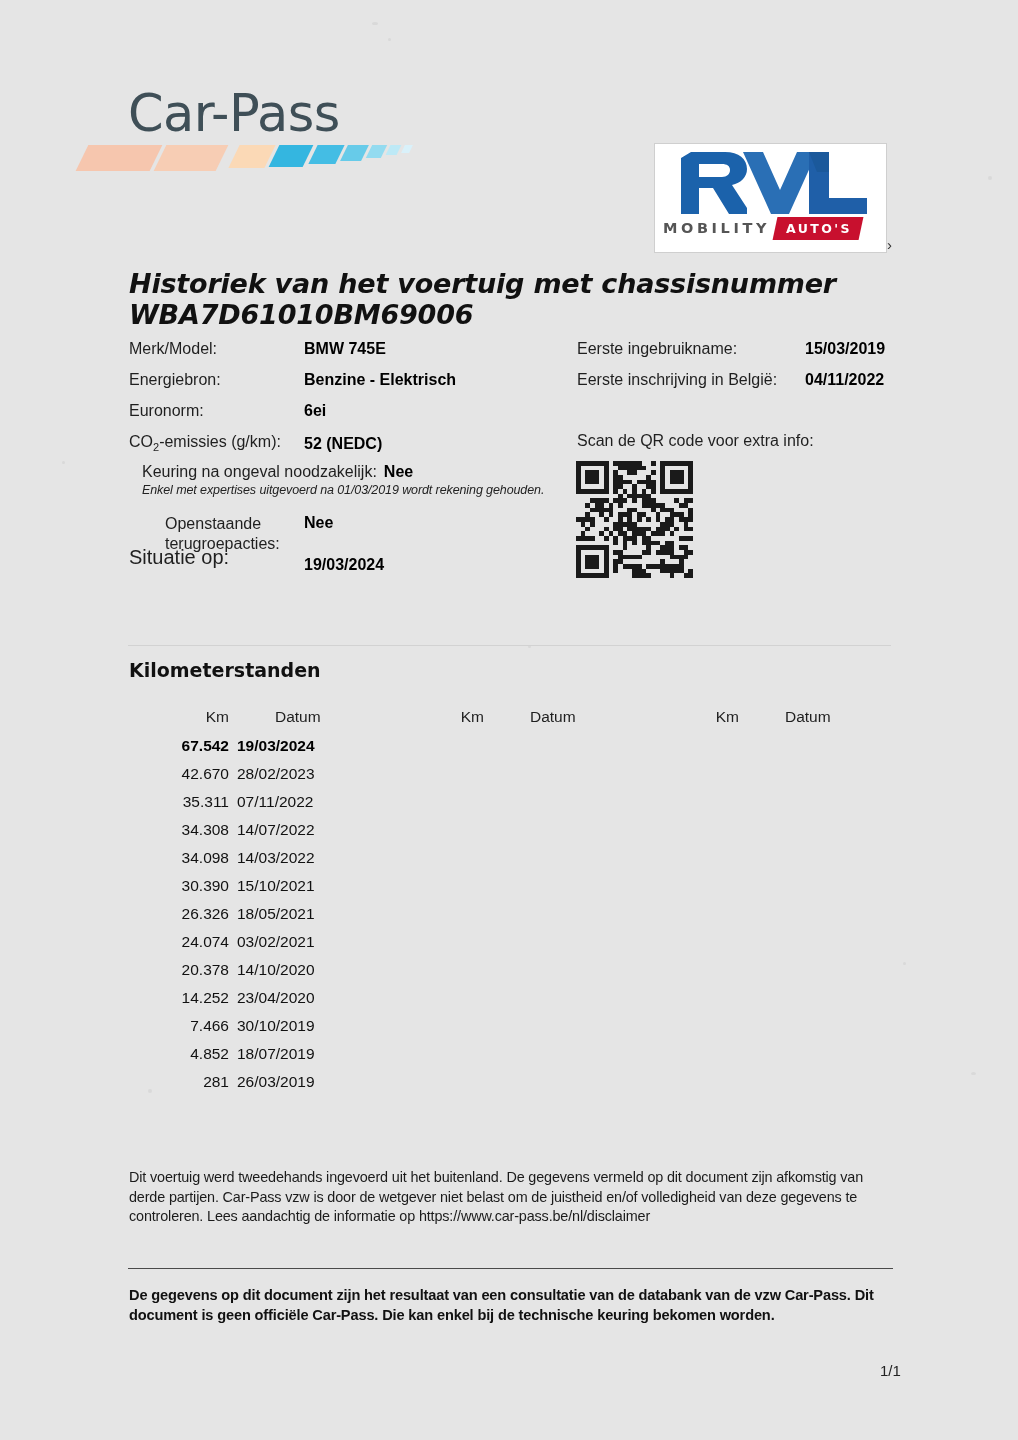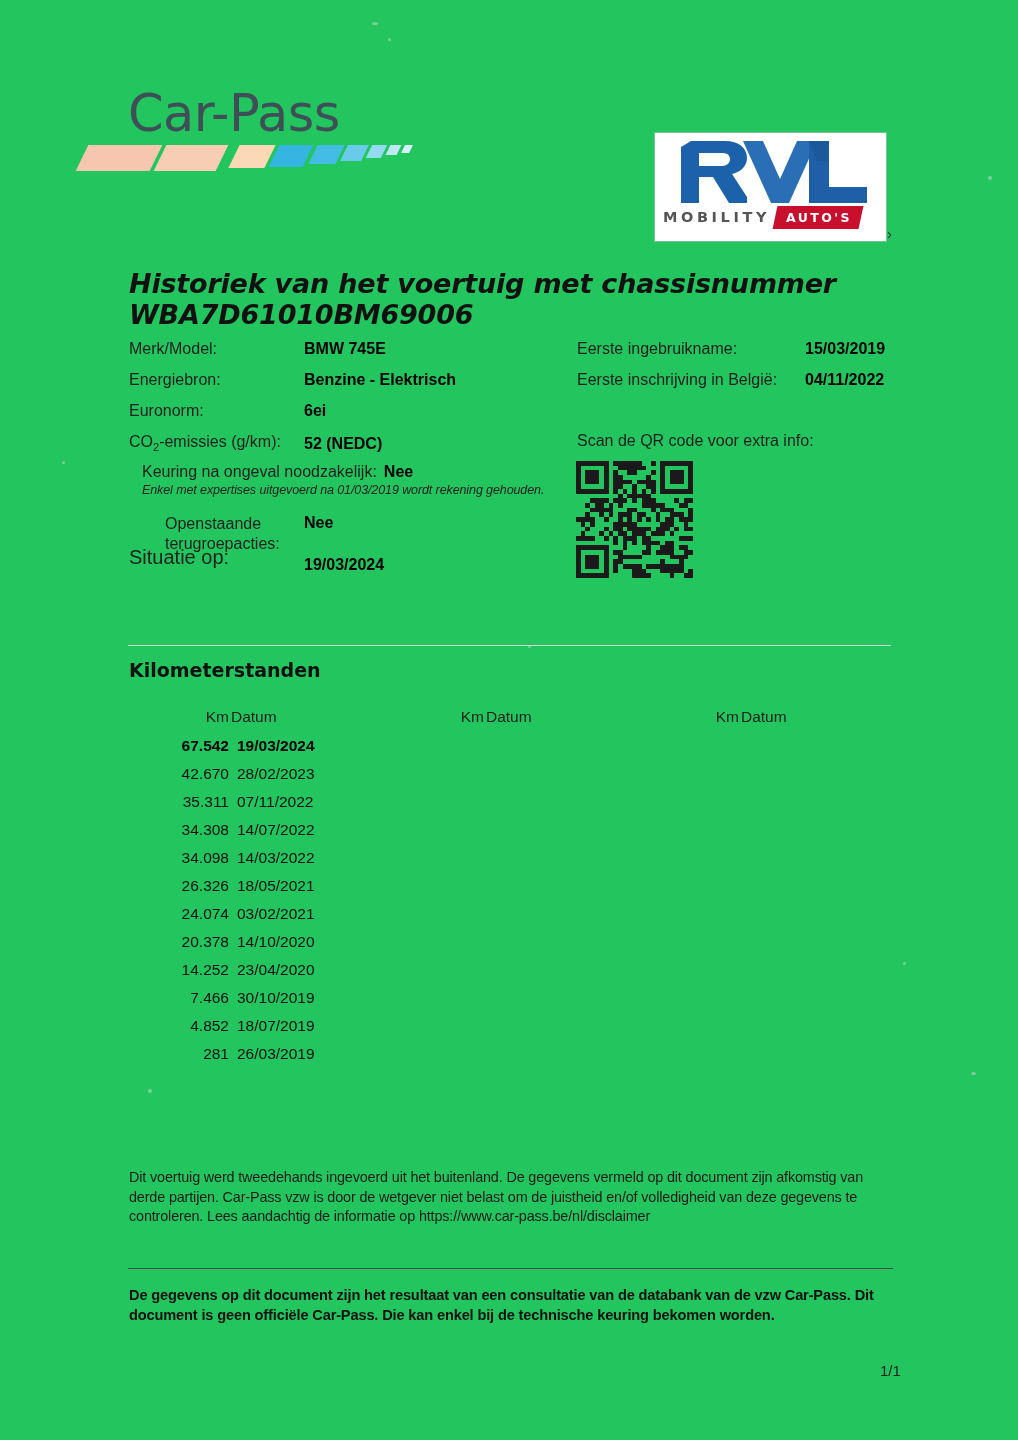--- a/index.html
+++ b/index.html
@@ -9,21 +9,21 @@
     background: #ffffff;
   }
   body {
     font-family: "Liberation Sans", sans-serif;
     color: #1a1a1a;
   }
   .page {
     position: relative;
     width: 1018px;
     height: 1440px;
-    background: #22c55e;
+    background: #e5e5e5;
     overflow: hidden;
   }
   
   .speck {
     position: absolute;
     background: #cfcfcf;
     border-radius: 50%;
     opacity: .55;
   }
 
@@ -53,21 +53,21 @@
   .stripe {
     position: absolute;
     transform: skewX(-26deg);
     top: 0;
   }
 
   
   .rvl-box {
     position: absolute;
     left: 655px;
-    top: 133px;
+    top: 144px;
     width: 231px;
     height: 108px;
     background: #ffffff;
     box-shadow: 0 0 0 1px rgba(190,190,190,.55);
     text-align: center;
   }
   .rvl-mark {
     position: absolute;
     left: 22px;
     top: 8px;
@@ -251,20 +251,21 @@
   .km-cols {
     display: flex;
   }
   .km-col {
     width: 255px;
     flex: 0 0 255px;
   }
   .km-head {
     display: flex;
     margin-bottom: 11px;
+    gap: 44px;
   }
   .km-head .h-km {
     width: 100px;
     flex: 0 0 100px;
     text-align: right;
     font-size: 15.5px;
     color: #1f1f1f;
   }
   .km-head .h-date {
     width: 118px;
@@ -456,20 +457,24 @@
               <span class="c-km">35.311</span>
               <span class="c-date">07/11/2022</span>
             </div>
             <div class="km-row">
               <span class="c-km">34.308</span>
               <span class="c-date">14/07/2022</span>
             </div>
             <div class="km-row">
               <span class="c-km">34.098</span>
               <span class="c-date">14/03/2022</span>
+            </div>
+            <div class="km-row">
+              <span class="c-km">30.390</span>
+              <span class="c-date">15/10/2021</span>
             </div>
             <div class="km-row">
               <span class="c-km">26.326</span>
               <span class="c-date">18/05/2021</span>
             </div>
             <div class="km-row">
               <span class="c-km">24.074</span>
               <span class="c-date">03/02/2021</span>
             </div>
             <div class="km-row">

